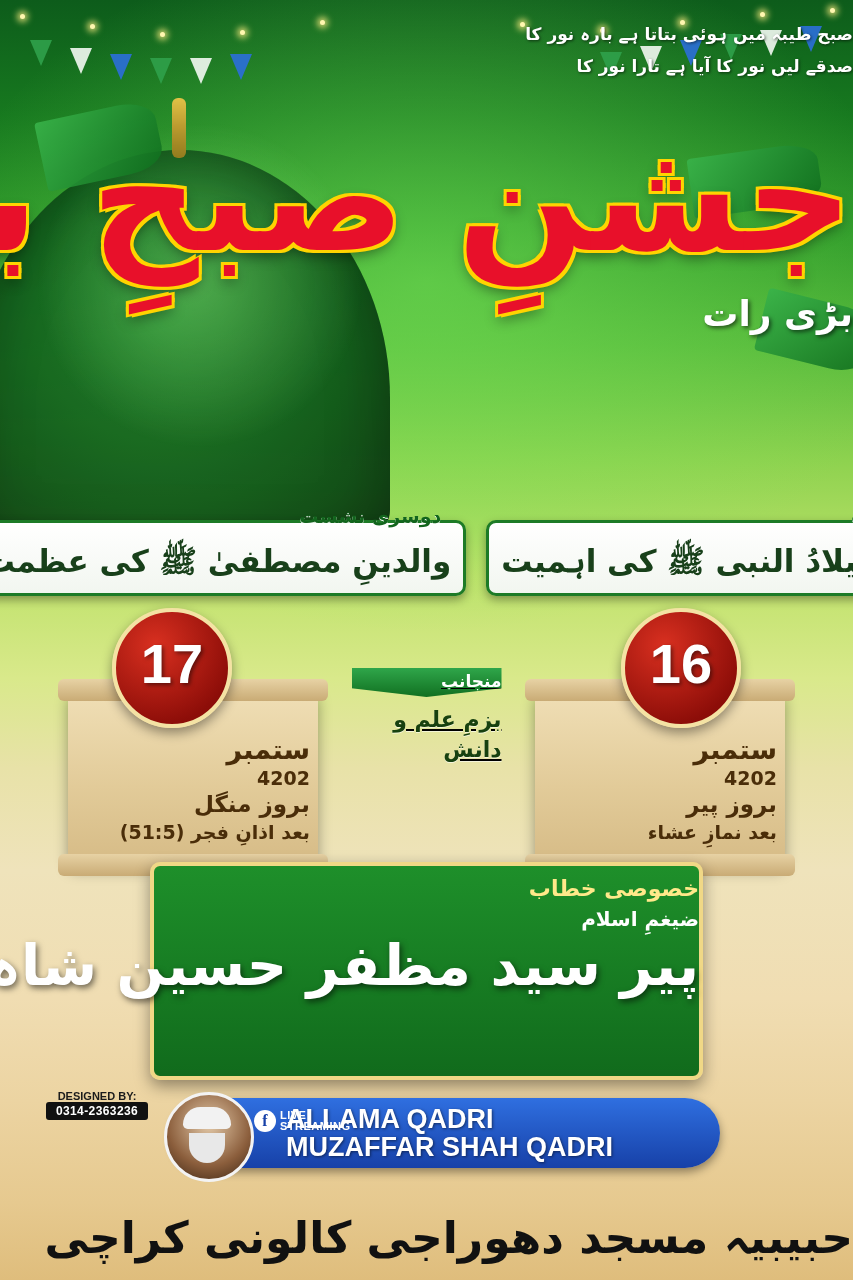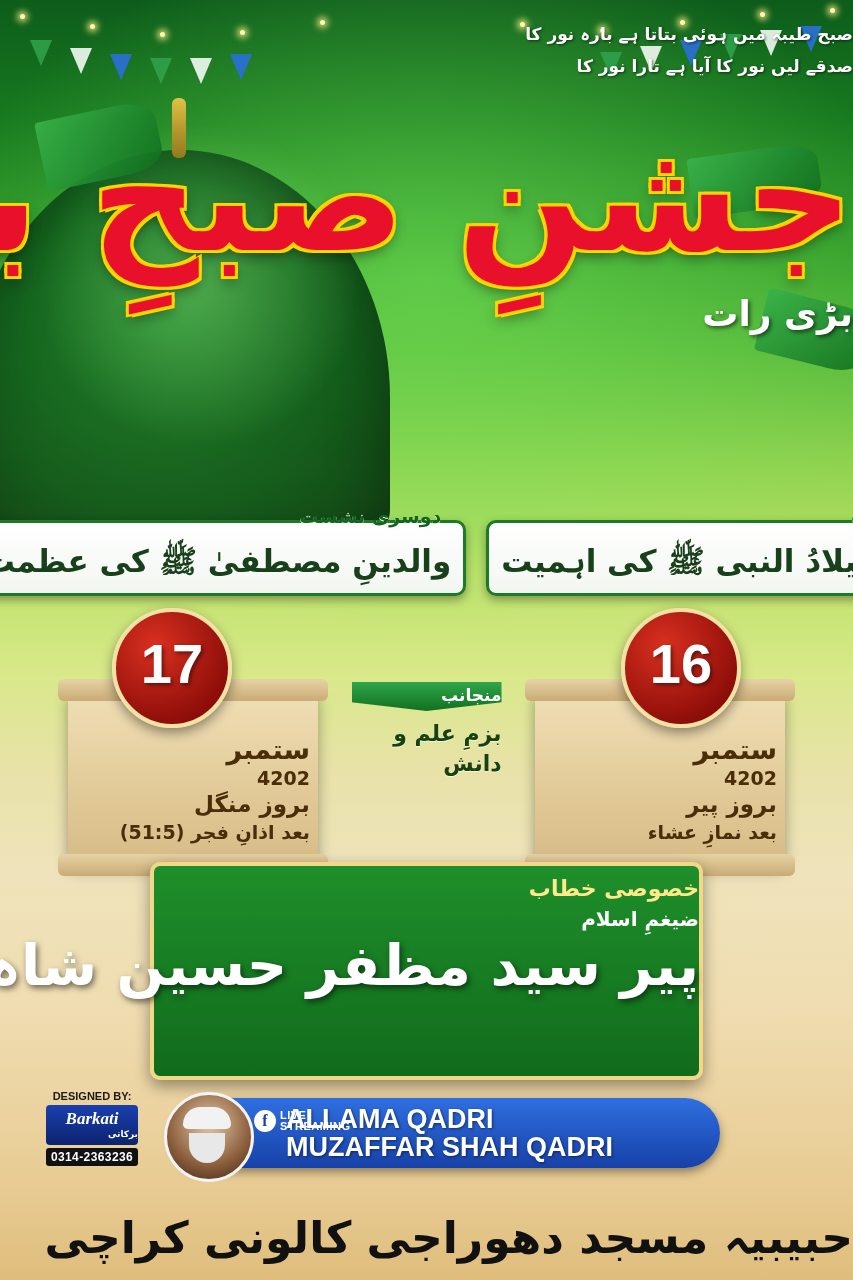--- a/index.html
+++ b/index.html
@@ -244,24 +244,25 @@
     font-weight: bold;
   }
   .scroll-month { font-size: 27px; }
   .scroll-year { font-size: 19px; margin-top: 2px; }
   .scroll-day { font-size: 23px; margin-top: 2px; }
   .scroll-time { font-size: 19px; margin-top: 4px; }
 
   .center-flag {
     position: absolute;
     left: 50%;
-    top: 42px;
+    top: 28px;
     transform: translateX(-50%);
     width: 150px;
     text-align: center;
+    text-decoration: underline;
   }
   .center-flag-top {
     background: linear-gradient(180deg,#2fa64a,#117021);
     color: #fff;
     font-family: "DejaVu Sans", sans-serif;
     direction: rtl;
     font-size: 17px;
     font-weight: bold;
     padding: 3px 0 6px;
     clip-path: polygon(0 0, 100% 0, 100% 70%, 50% 100%, 0 70%);
@@ -315,21 +316,21 @@
     margin-top: 2px;
     text-shadow: 2px 3px 6px rgba(0,0,0,.55);
     white-space: nowrap;
   }
 
   
   .designer {
     position: absolute;
     left: 46px;
     top: 1090px;
-    width: 92px;
+    width: 102px;
     text-align: center;
     color: #1b1b1b;
     font-size: 11px;
     font-weight: bold;
   }
   .designer-logo {
     background: linear-gradient(180deg,#1b3fae,#0b2470);
     color: #fff;
     border-radius: 4px;
     padding: 4px 0 6px;
@@ -529,24 +530,20 @@
   </div>
 
   <div class="speaker-panel">
     <div class="speaker-label urdu">خصوصی خطاب</div>
     <div class="speaker-sub urdu">ضیغمِ اسلام</div>
     <div class="speaker-name urdu">پیر سید مظفر حسین شاہ قادری</div>
   </div>
 
   <div class="designer">
     <div>DESIGNED BY:</div>
-    <div class="designer-logo">
-      <span>Barkati</span>
-      <small class="urdu">برکاتی</small>
-    </div>
     <div class="designer-phone">0314-2363236</div>
   </div>
 
   <div class="livebar">
     <div class="live-photo">
       <div class="turban"></div>
       <div class="beard"></div>
     </div>
     <div class="fb-chip">
       <div class="fb-circle">f</div>

